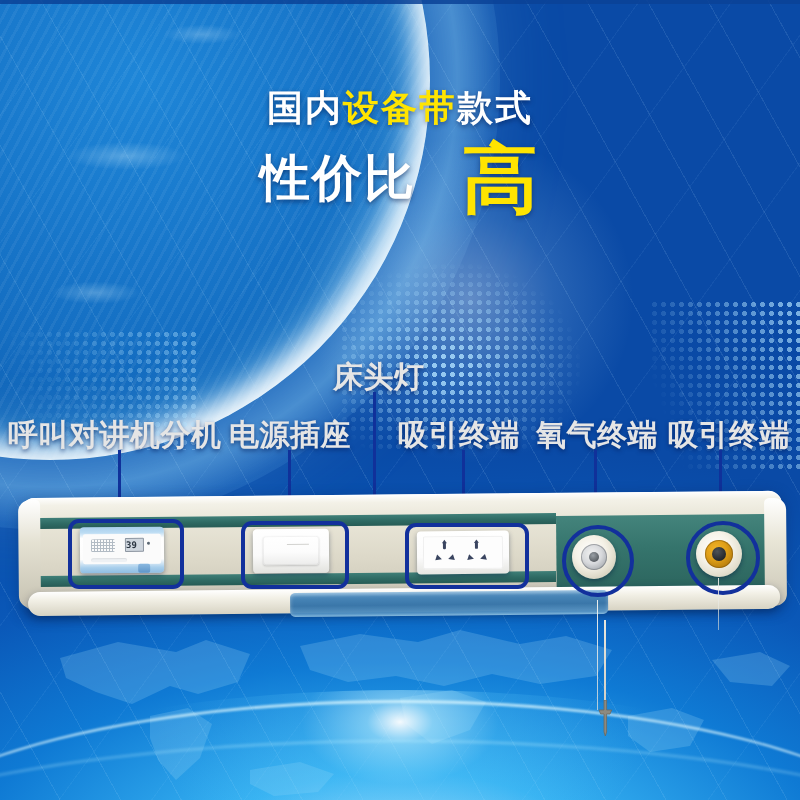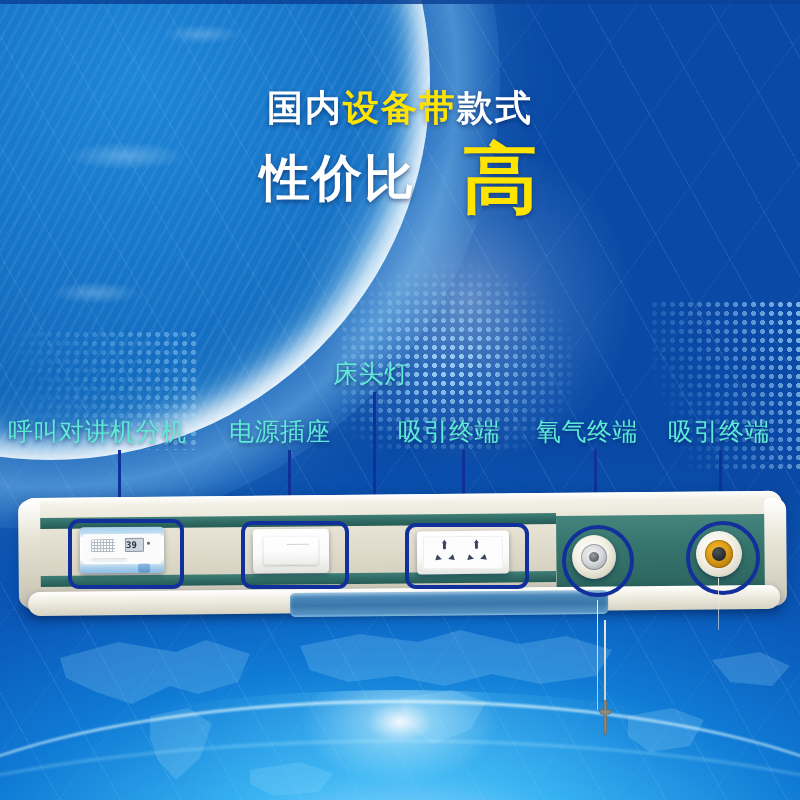--- a/index.html
+++ b/index.html
@@ -77,21 +77,21 @@
   
   .headline{position:absolute;left:0;top:78px;width:800px;text-align:center;
     font-weight:700;letter-spacing:2px;}
   .hl1{font-size:36px;line-height:60px;}
   .hl2{font-size:50px;line-height:72px;margin-top:4px;}
   .w{color:#ffffff;text-shadow:0 2px 5px rgba(0,20,70,.55);}
   .y{color:#ffe400;text-shadow:0 2px 5px rgba(0,20,70,.45);}
   .big{font-size:76px;vertical-align:-10px;margin-left:46px;}
 
   
-  .label{position:absolute;color:#5eead4;font-weight:400;font-size:25px;white-space:nowrap;
+  .label{position:absolute;color:#e5e5e5;font-weight:700;font-size:30px;white-space:nowrap;
     text-shadow:0 2px 4px rgba(0,25,85,.60);letter-spacing:.5px;}
   .leader{position:absolute;width:3px;background:#10319a;}
 
   
   .panel{position:absolute;left:22px;top:498px;width:760px;height:132px;}
   .panel-body{position:absolute;left:0;top:0;width:760px;height:112px;border-radius:12px 14px 10px 10px;
     background:linear-gradient(180deg,#ffffff 0%,#f3f1e7 7%,#e9e6d8 22%,#ddd9c9 55%,#cfcbbb 86%,#b9b5a6 100%);
     box-shadow:0 6px 16px rgba(0,20,60,.45), inset 0 1px 0 rgba(255,255,255,.9);
     transform:rotate(-0.55deg);transform-origin:0 0;}
   .cap-left{position:absolute;left:-4px;top:2px;width:22px;height:108px;border-radius:12px 5px 5px 12px;

